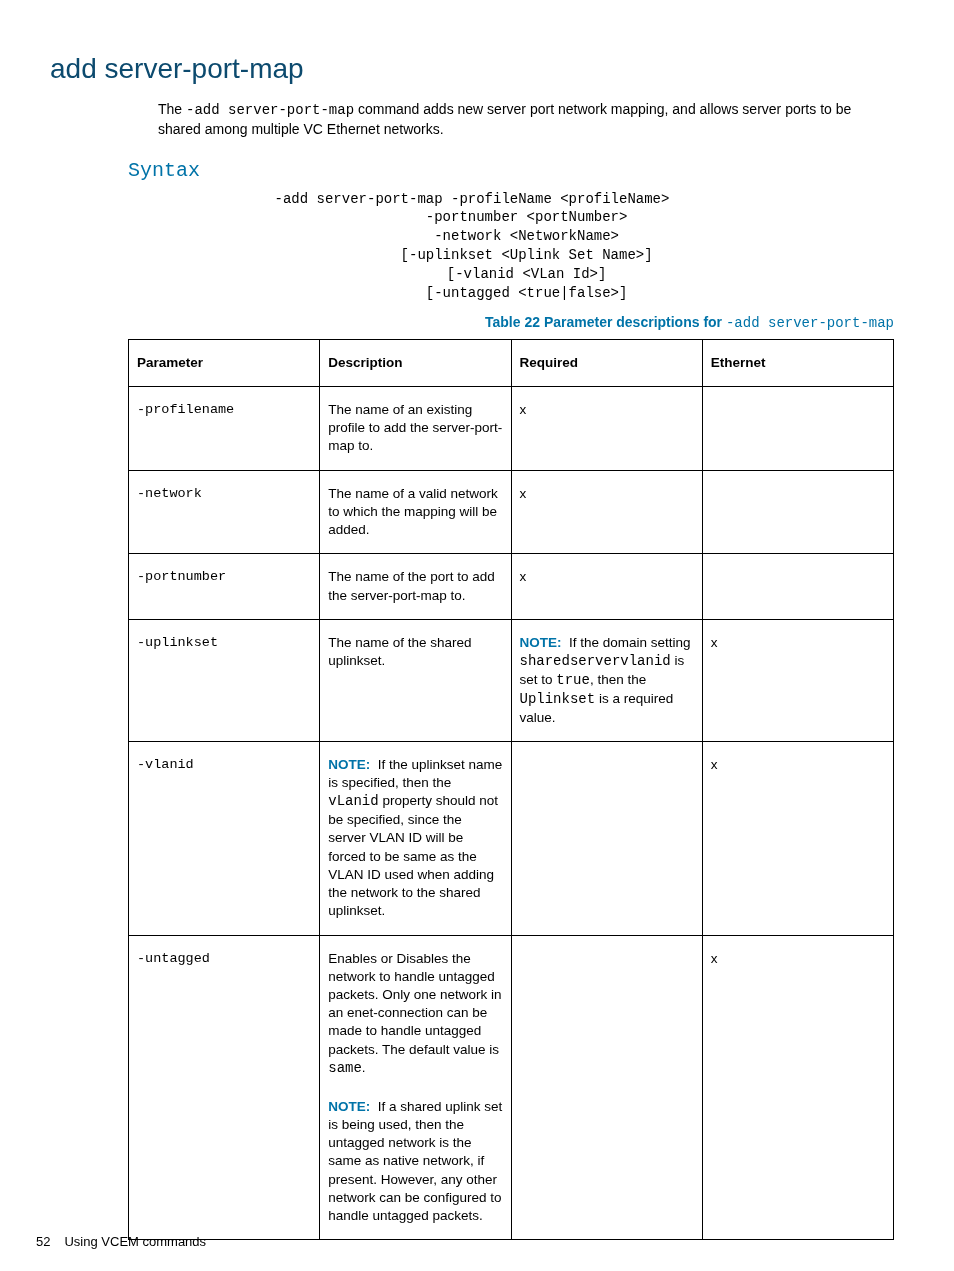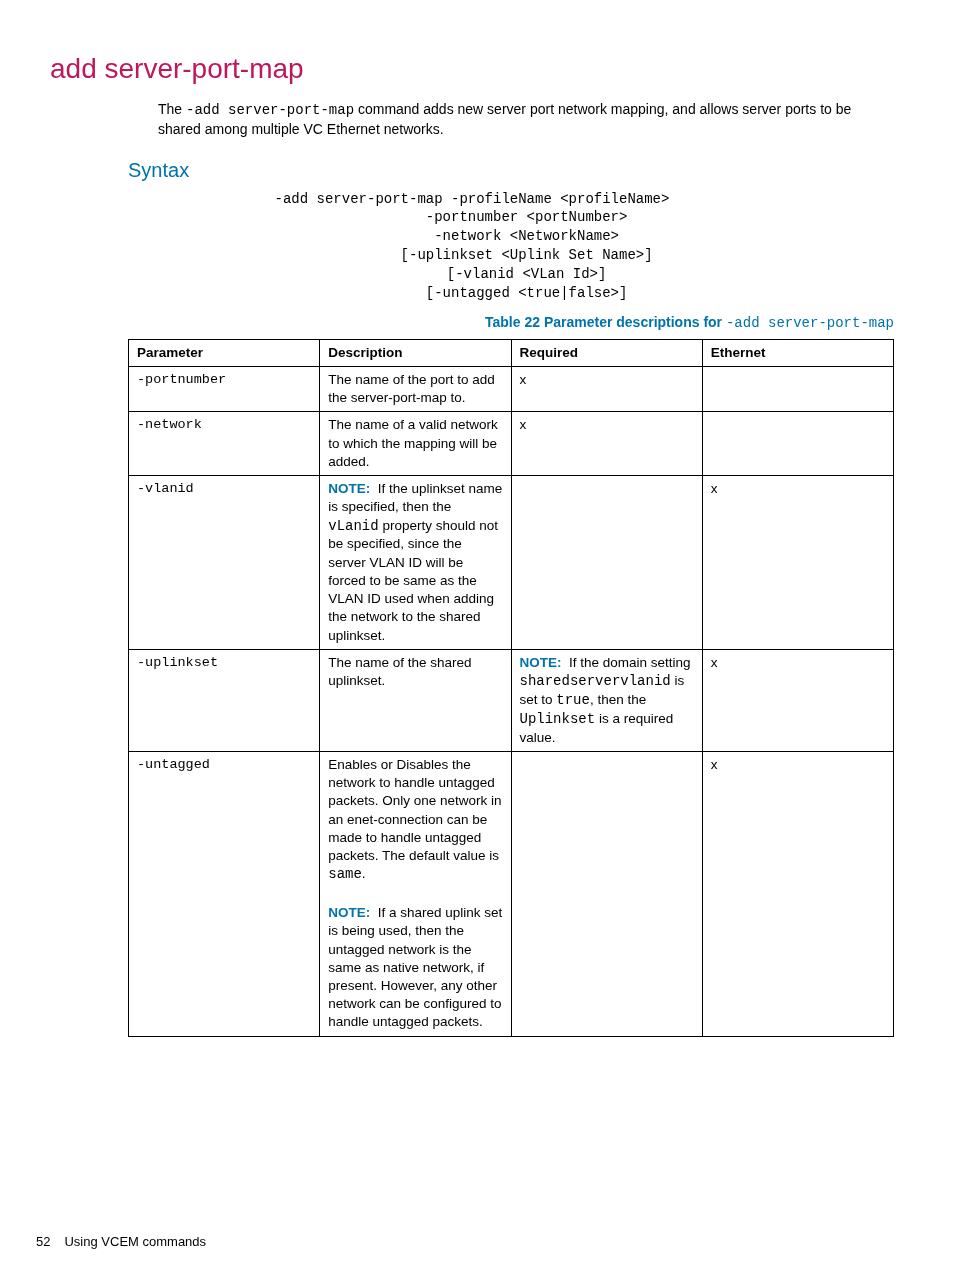--- a/index.html
+++ b/index.html
@@ -4,32 +4,32 @@
 <style>
   body {
     font-family: Arial, Helvetica, sans-serif;
     margin: 0;
     padding: 50px 60px 30px 50px;
     color: #000;
     font-size: 14px;
     line-height: 1.35;
   }
   .h1 {
-    color: #be185d;
+    color: #0c4a6e;
     font-size: 28px;
     font-weight: 300;
     margin: 0 0 12px 0;
     font-family: "Segoe UI Light", "Helvetica Neue", Arial, sans-serif;
   }
   .h2 {
     color: #0073a8;
     font-size: 20px;
     font-weight: 400;
     margin: 18px 0 6px 0;
-    font-family: Liberation Sans, sans-serif;
+    font-family: Liberation Mono, monospace;
   }
   .table-title {
     color: #0073a8;
     font-weight: 700;
     font-size: 14px;
     margin: 10px 0 6px 0;
     text-align: right;
   }
   .table-title .mono {
     font-weight: 400;
@@ -49,21 +49,21 @@
     margin: 4px 0 0 0;
     text-align: center;
   }
   table.param {
     border-collapse: collapse;
     width: 100%;
     margin-top: 4px;
   }
   table.param th, table.param td {
     border: 1px solid #000;
-    padding: 4px 8px;
+    padding: 14px 8px;
     vertical-align: top;
     text-align: left;
     font-size: 13.5px;
     line-height: 1.35;
   }
   table.param th {
     font-weight: 700;
   }
   table.param col.c1 { width: 23%; }
   table.param col.c2 { width: 23%; }
@@ -117,45 +117,51 @@
     <thead>
       <tr>
         <th>Parameter</th>
         <th>Description</th>
         <th>Required</th>
         <th>Ethernet</th>
       </tr>
     </thead>
     <tbody>
       <tr>
-        <td class="mono">-portnumber</td>
-        <td>The name of the port to add the server-port-map to.</td>
+        <td class="mono">-profilename</td>
+        <td>The name of an existing profile to add the server-port-map to.</td>
         <td>x</td>
         <td></td>
       </tr>
       <tr>
         <td class="mono">-network</td>
         <td>The name of a valid network to which the mapping will be added.</td>
         <td>x</td>
         <td></td>
       </tr>
       <tr>
-        <td class="mono">-vlanid</td>
-        <td>
-          <span class="note-label">NOTE:</span>&nbsp;&nbsp;<span>If the uplinkset name is specified, then the </span><span class="mono">vLanid</span><span> property should not be specified, since the server VLAN ID will be forced to be same as the VLAN ID used when adding the network to the shared uplinkset.</span>
-        </td>
+        <td class="mono">-portnumber</td>
+        <td>The name of the port to add the server-port-map to.</td>
+        <td>x</td>
         <td></td>
-        <td>x</td>
       </tr>
       <tr>
         <td class="mono">-uplinkset</td>
         <td>The name of the shared uplinkset.</td>
         <td>
           <span class="note-label">NOTE:</span>&nbsp;&nbsp;<span>If the domain setting </span><span class="mono">sharedservervlanid</span><span> is set to </span><span class="mono">true</span><span>, then the </span><span class="mono">Uplinkset</span><span> is a required value.</span>
         </td>
+        <td>x</td>
+      </tr>
+      <tr>
+        <td class="mono">-vlanid</td>
+        <td>
+          <span class="note-label">NOTE:</span>&nbsp;&nbsp;<span>If the uplinkset name is specified, then the </span><span class="mono">vLanid</span><span> property should not be specified, since the server VLAN ID will be forced to be same as the VLAN ID used when adding the network to the shared uplinkset.</span>
+        </td>
+        <td></td>
         <td>x</td>
       </tr>
       <tr>
         <td class="mono">-untagged</td>
         <td>
           <span>Enables or Disables the network to handle untagged packets. Only one network in an enet-connection can be made to handle untagged packets. The default value is </span><span class="mono">same</span><span>.</span>
           <div class="desc-block">
             <span class="note-label">NOTE:</span>&nbsp;&nbsp;<span>If a shared uplink set is being used, then the untagged network is the same as native network, if present. However, any other network can be configured to handle untagged packets.</span>
           </div>
         </td>

